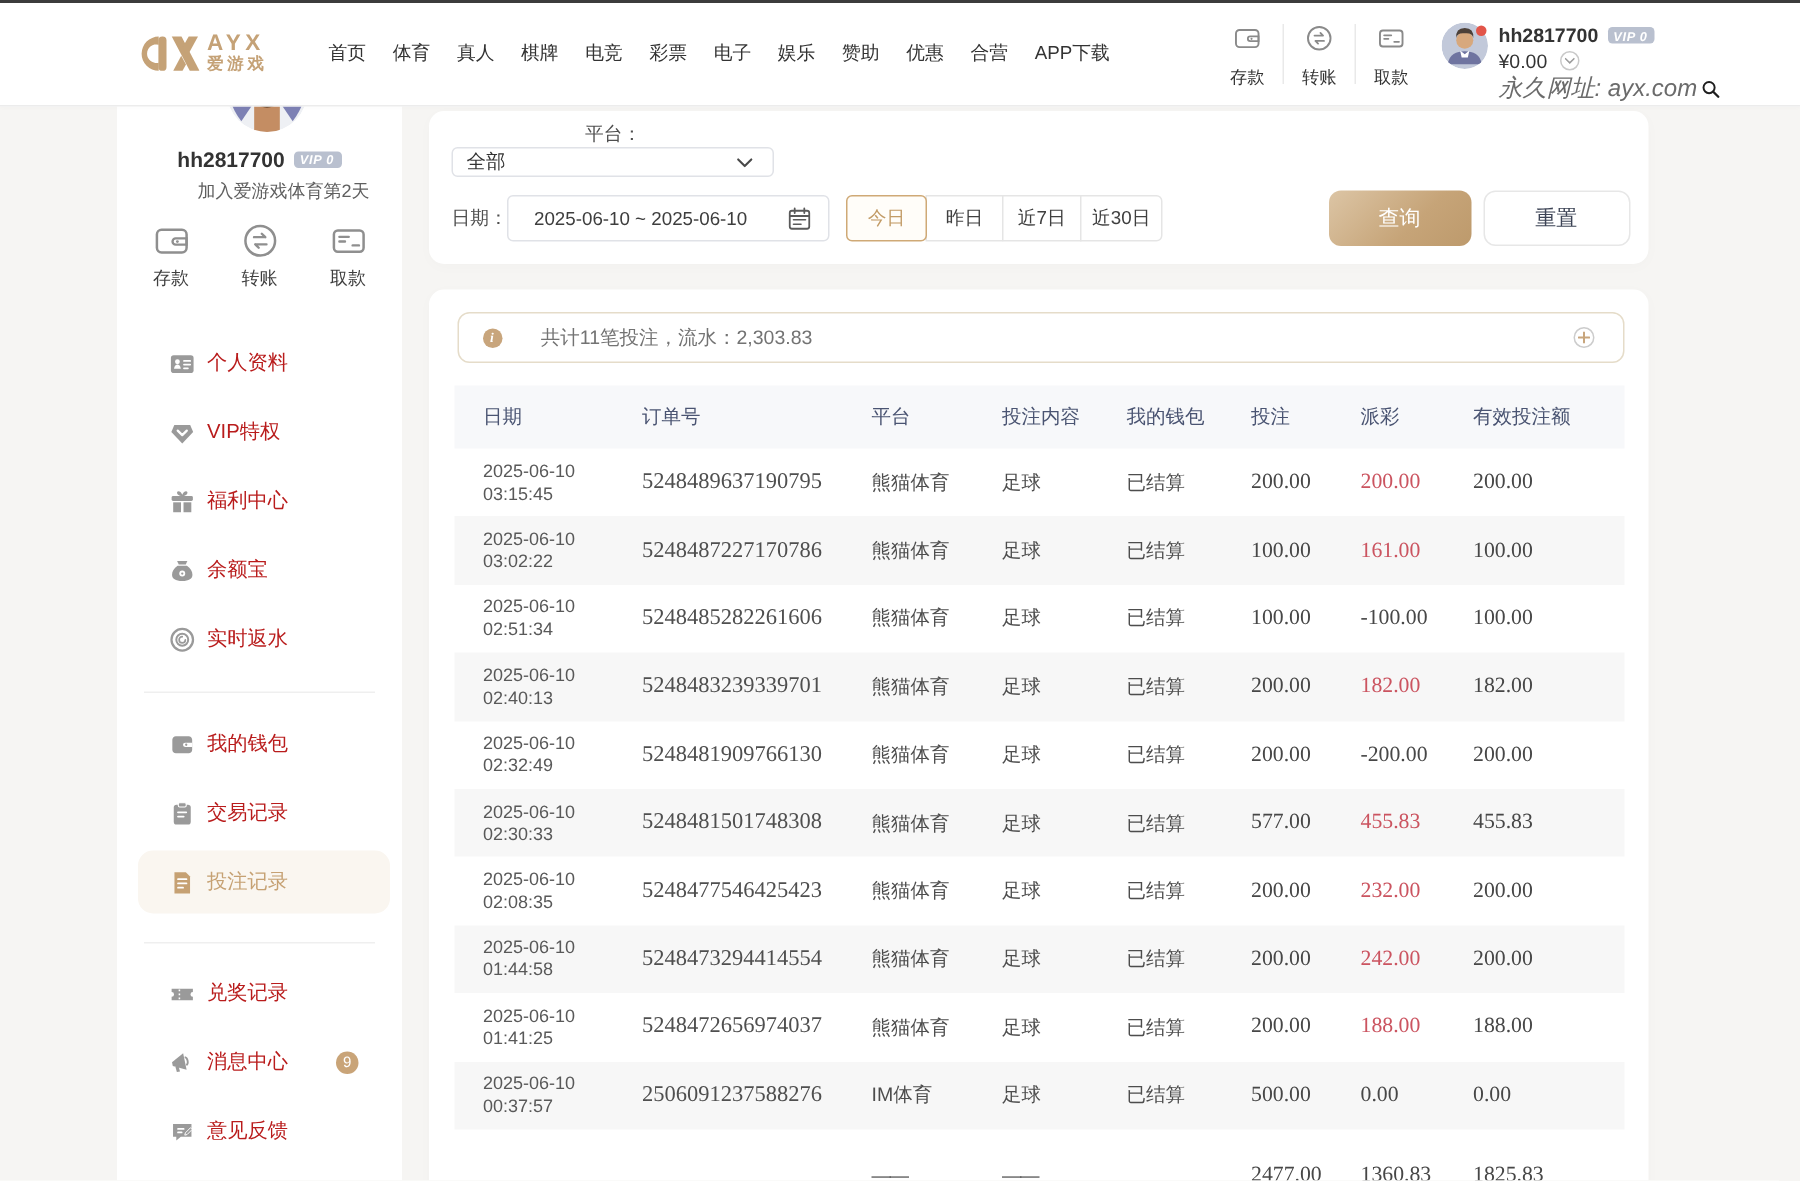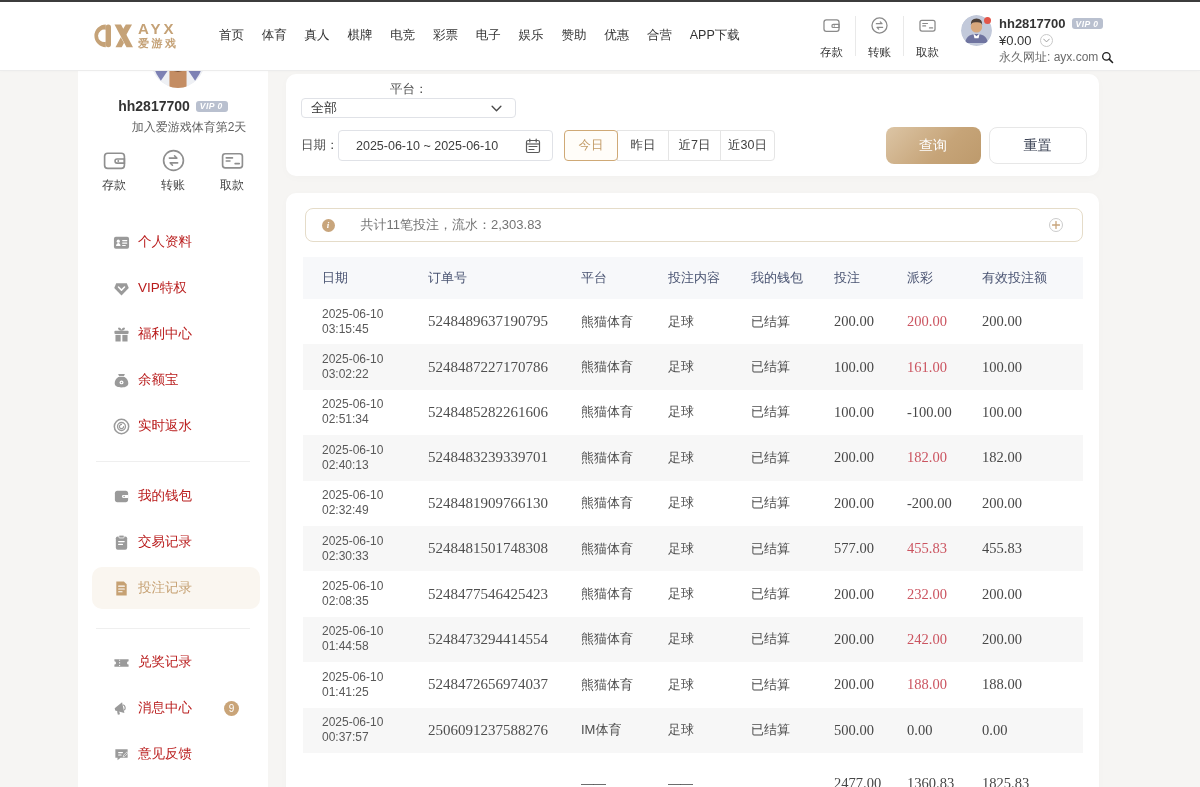--- a/index.html
+++ b/index.html
@@ -33,21 +33,21 @@
   .huser-name-row { position:absolute; left:999px; top:16px; display:flex; align-items:center; }
   .huser-name { font-size:13px; font-weight:bold; color:#333; }
   .vip-badge { margin-left:6px; background:#b9c0cf; color:#fff; font-size:8.5px; font-weight:bold; font-style:italic;
                border-radius:3px; padding:1.5px 5px 1.5px 4px; letter-spacing:0.5px; line-height:8px; }
   .huser-balance-row { position:absolute; left:999px; top:33px; display:flex; align-items:center; }
   .huser-balance { font-size:13px; color:#333; }
   .chev-circle { margin-left:8px; width:13px; height:13px; border:1px solid #c9c9c9; border-radius:50%;
                  display:flex; align-items:center; justify-content:center; color:#9b9b9b; }
   .chev-circle svg { width:7px; height:5px; }
   .huser-url-row { position:absolute; left:999px; top:49px; display:flex; align-items:center; }
-  .huser-url { font-size:12px; color:#6b6b6b; }
+  .huser-url { font-size:16px; color:#6b6b6b;font-style:italic; }
   .mag-icon { margin-left:3px; width:13px; height:13px; color:#1f1f1f; }
 
   
   .sidebar { position:absolute; left:78px; top:30px; width:190px; height:780px; background:#fff;
              border-radius:12px; z-index:1; }
   .sb-avatar { position:absolute; left:73px; top:4px; width:54px; height:54px; border-radius:50%; overflow:hidden; }
   .sb-name-row { position:absolute; left:0; top:68px; width:190px; display:flex; justify-content:center; align-items:center; }
   .sb-name { font-size:14px; font-weight:bold; color:#333; }
   .sb-joined { position:absolute; left:16px; top:89px; width:190px; text-align:center; font-size:12px; color:#5f5f5f; }
   .sb-shortcuts { position:absolute; left:11px; top:118px; width:168px; display:flex; justify-content:space-between; }

